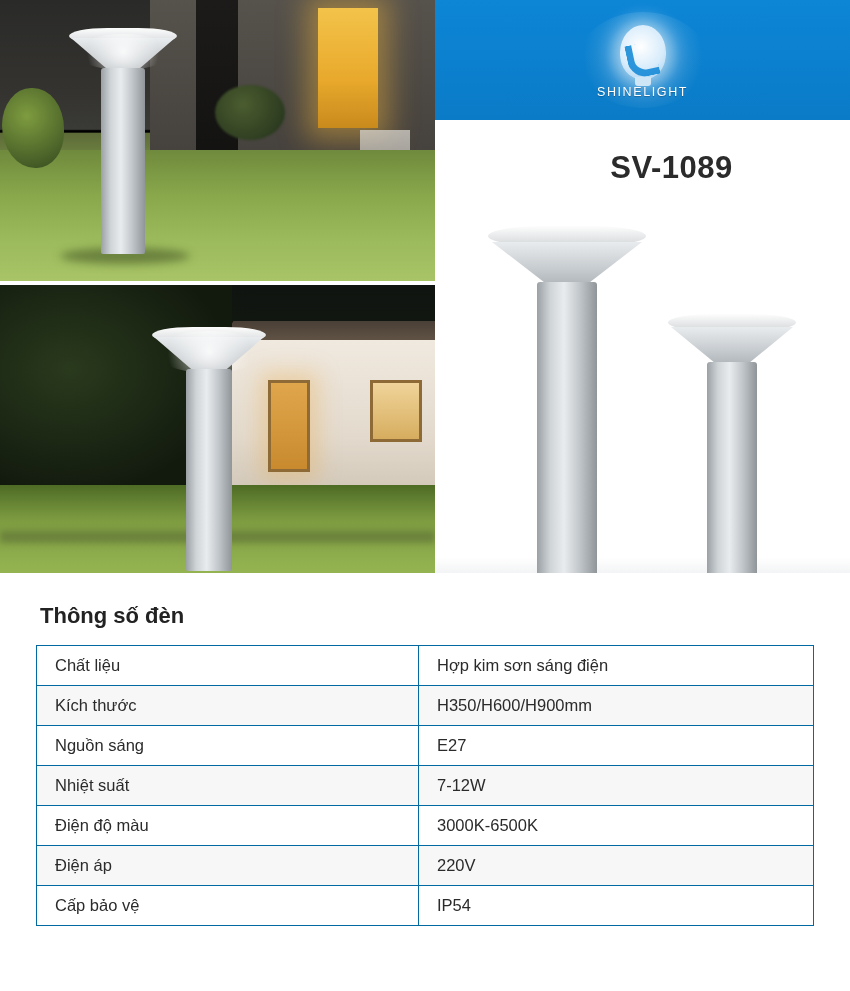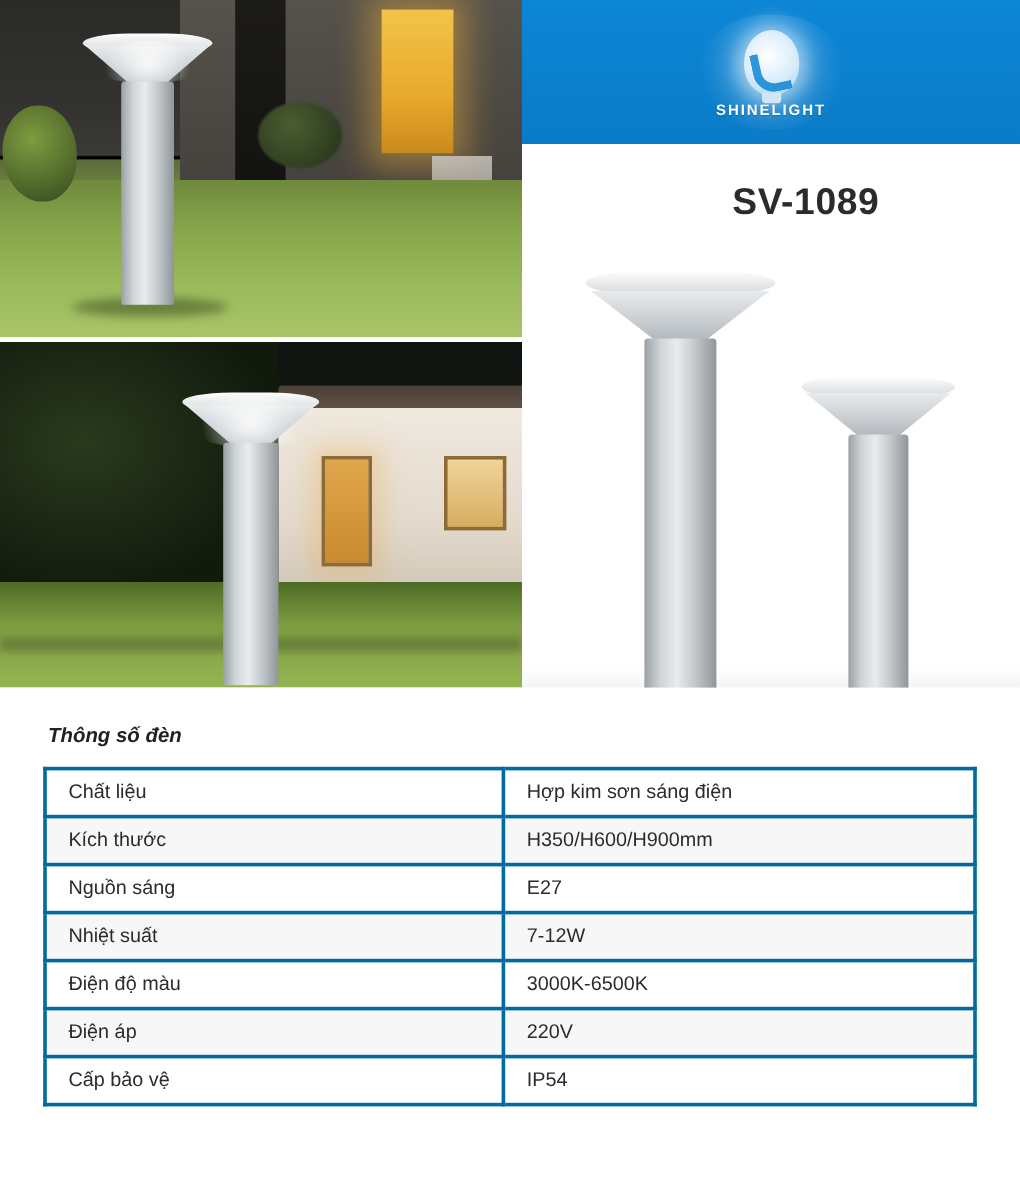--- a/index.html
+++ b/index.html
@@ -201,21 +201,21 @@
     border-left: 7px solid #0d86d6;
     border-bottom: 7px solid #0d86d6;
     border-radius: 0 0 0 18px;
     opacity: .85;
   }
   .brand-name {
     position: relative;
     margin-top: 6px;
     font-size: 12.5px;
     letter-spacing: 1.6px;
-    font-weight: 700;
+    font-weight: 400;
     color: #ffffff;
     text-shadow: 0 1px 1px rgba(0,0,0,.25);
   }
   .model-code {
     position: absolute;
     left: 0; top: 150px;
     width: 415px;
     text-align: center;
     font-size: 31px;
     font-weight: 700;
@@ -236,35 +236,34 @@
 
   
   .spec {
     position: absolute;
     left: 0; top: 573px;
     width: 850px; height: 418px;
     background: #ffffff;
     padding: 24px 36px 0 36px;
   }
   .spec-title {
-    font-size: 17px;
+    font-size: 22px;
     font-weight: 700;
     color: #222;
     margin: 6px 0 16px 4px;
-    font-style: italic;
   }
   table.spec-table {
     width: 778px;
     border-collapse: collapse;
     table-layout: fixed;
     font-size: 16.5px;
     color: #2b2b2b;
   }
   table.spec-table td {
-    border: 3px solid #0369a1;
+    border: 1px solid #0369a1;
     height: 40px;
     padding: 0 18px;
     vertical-align: middle;
   }
   table.spec-table td.k { width: 382px; }
   table.spec-table tr:nth-child(even) td { background: #f7f7f7; }
   table.spec-table tr:nth-child(odd) td { background: #ffffff; }
 </style>
 </head>
 <body>

